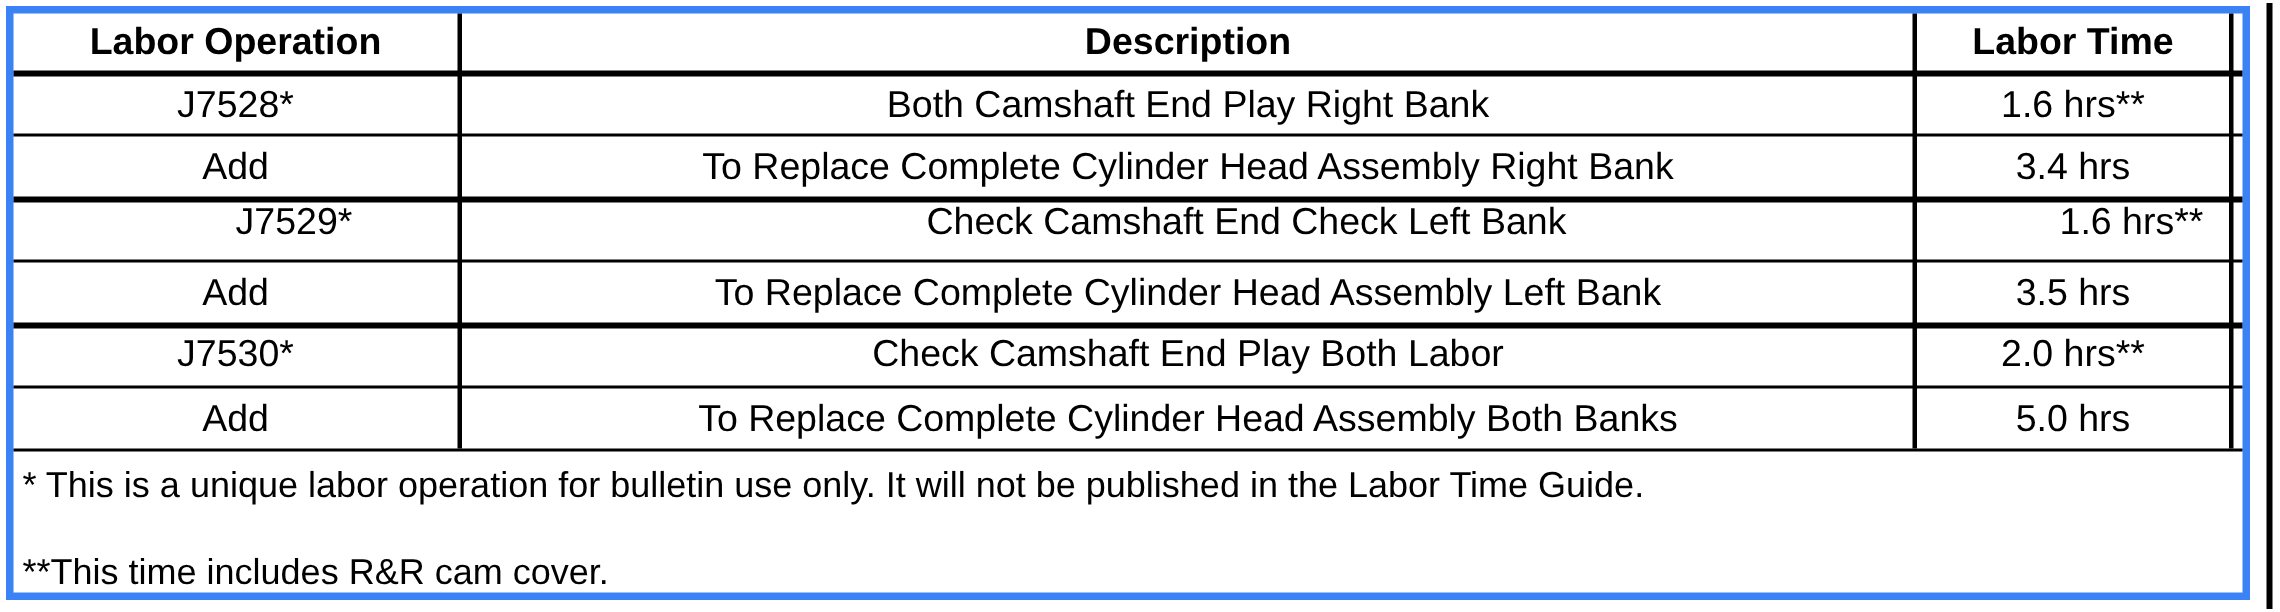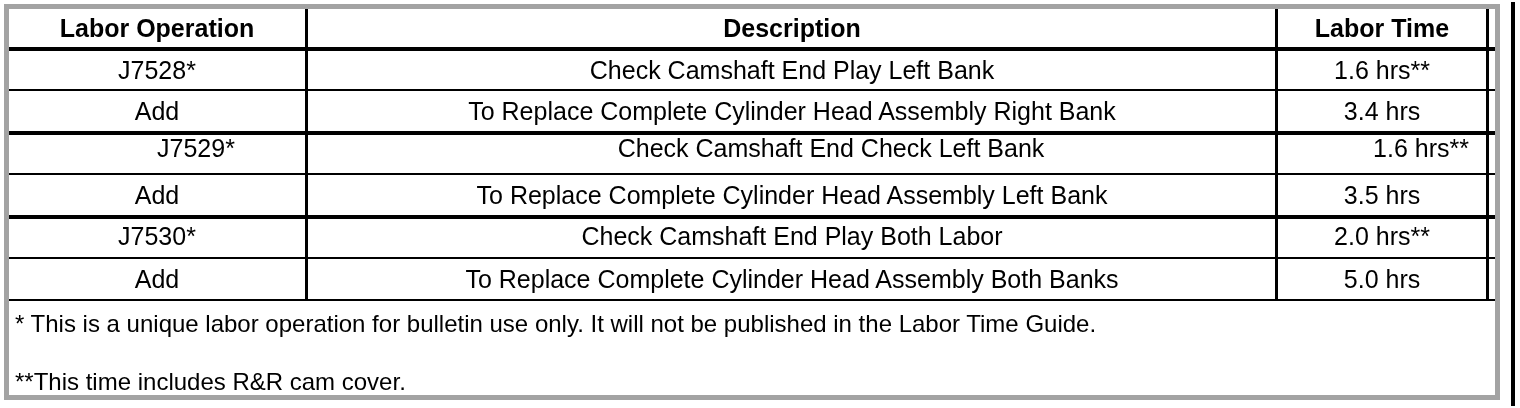--- a/index.html
+++ b/index.html
@@ -22,21 +22,21 @@
     background: #ffffff;
   }
 
   
   #labor-table {
     position: absolute;
     left: 4px;
     top: 4px;
     width: 1496px;   
     height: 396px;
-    border: 5px solid #a3a3a3;
+    border: 5px solid #3b82f6;
     box-sizing: border-box;
     background: #ffffff;
   }
 
   
   #right-rule {
     position: absolute;
     left: 1511px;
     top: 2px;
     width: 4px;
@@ -130,21 +130,21 @@
       <div class="row header" style="top:0px; height:38px;">
         <div class="cell c-op">Labor Operation</div>
         <div class="cell c-desc">Description</div>
         <div class="cell c-time">Labor Time</div>
         <div class="cell c-extra"></div>
       </div>
       <div class="hline thick" style="top:38px;"></div>
 
       <div class="row" style="top:42px; height:38px;">
         <div class="cell c-op">J7528*</div>
-        <div class="cell c-desc">Check Camshaft End Play Left Bank</div>
+        <div class="cell c-desc">Both Camshaft End Play Right Bank</div>
         <div class="cell c-time">1.6 hrs**</div>
         <div class="cell c-extra"></div>
       </div>
       <div class="hline thin" style="top:80px;"></div>
 
       <div class="row" style="top:82px; height:40px;">
         <div class="cell c-op">Add</div>
         <div class="cell c-desc">To Replace Complete Cylinder Head Assembly Right Bank</div>
         <div class="cell c-time">3.4 hrs</div>
         <div class="cell c-extra"></div>

